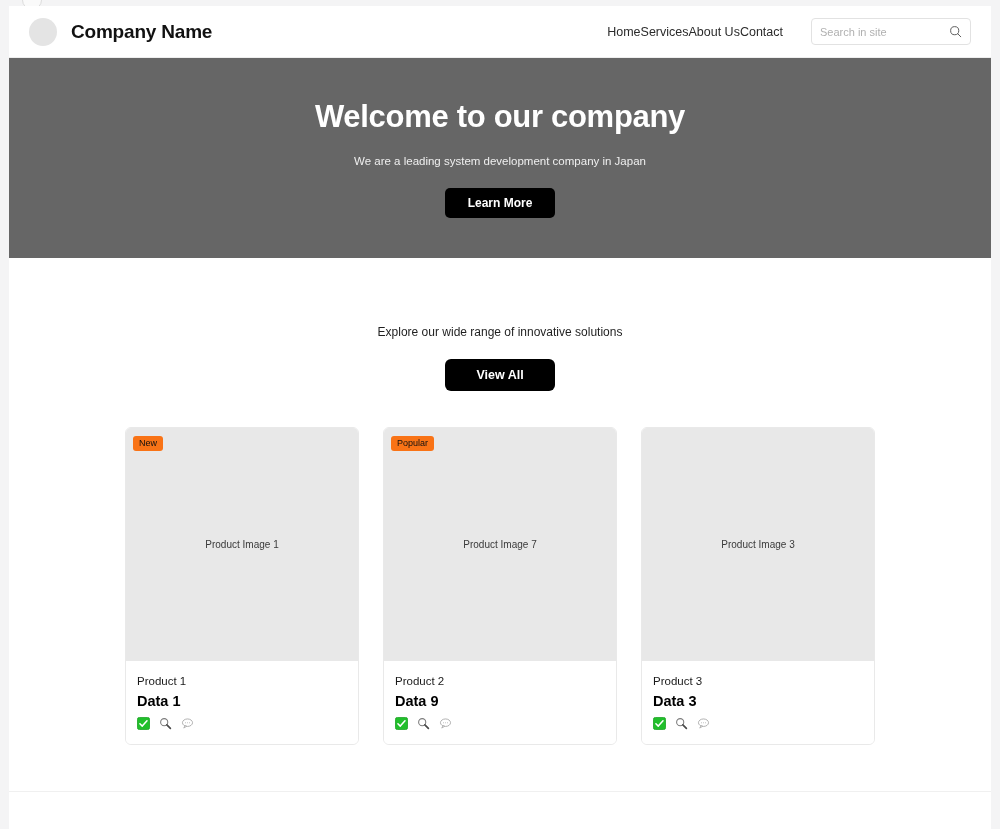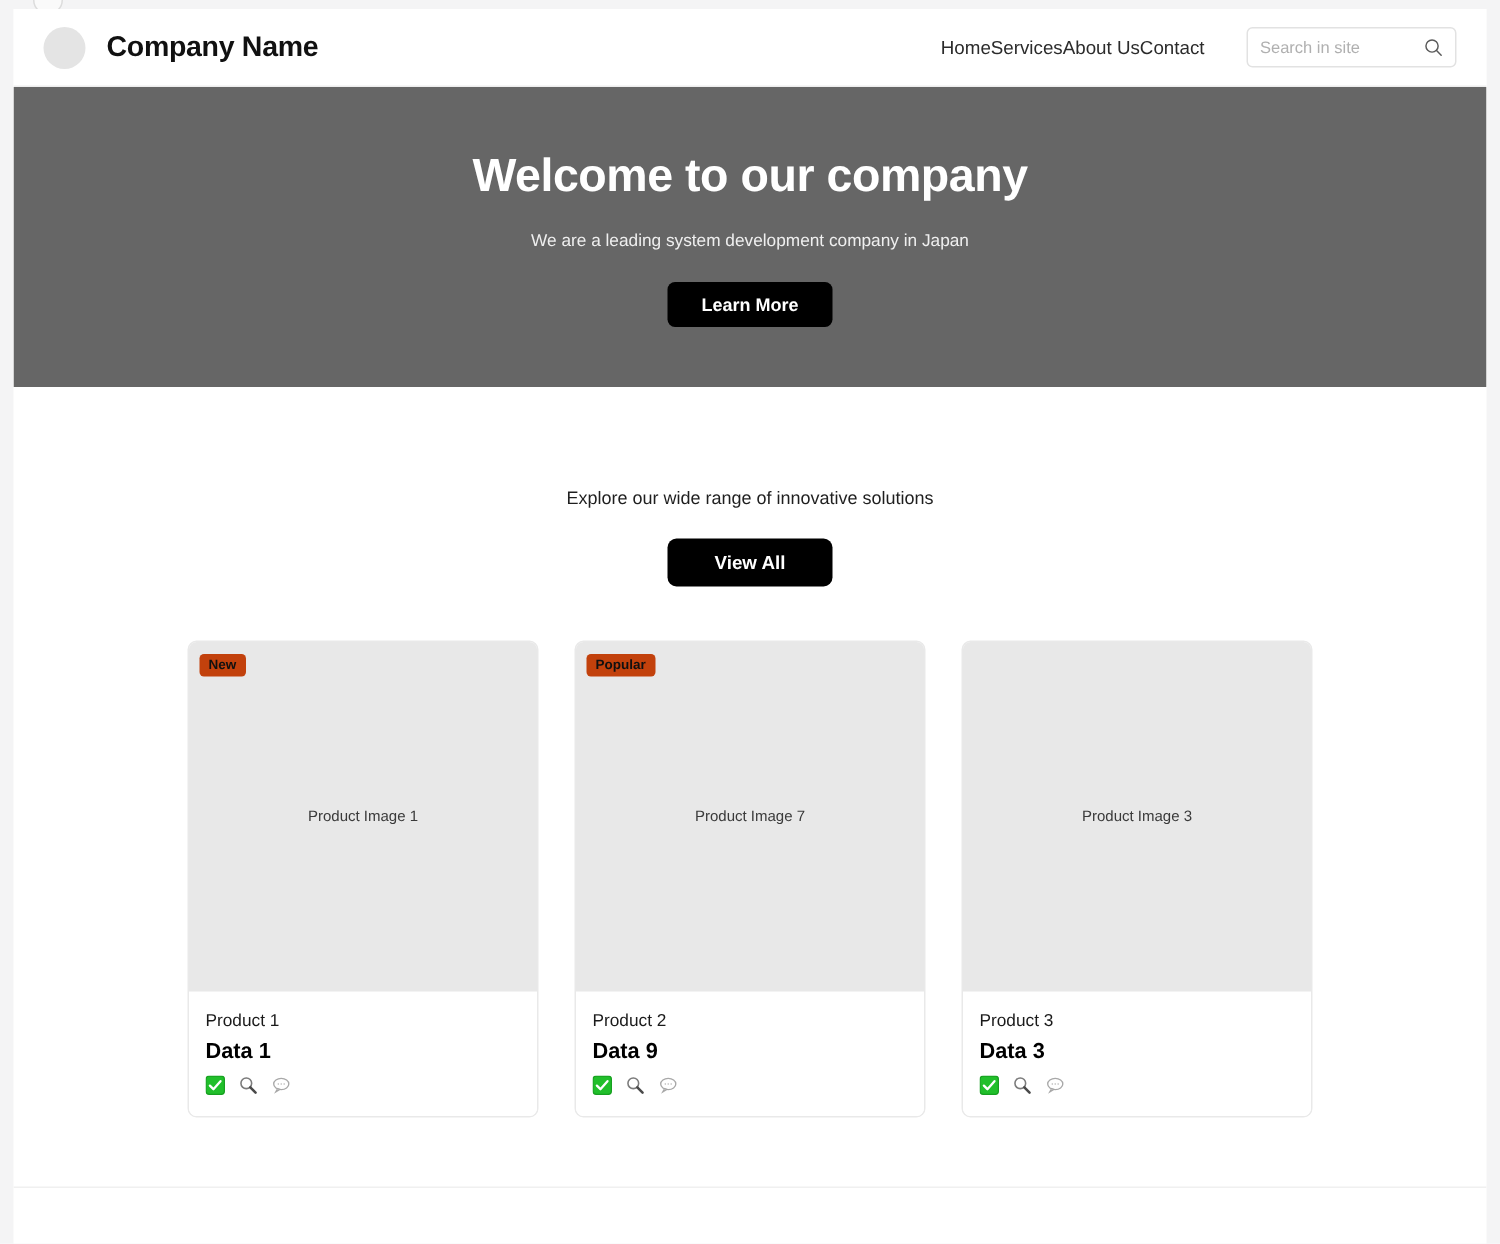--- a/index.html
+++ b/index.html
@@ -73,21 +73,21 @@
   }
   .nav-link {
     font-size: 12.5px;
     color: #2b2b2b;
     text-decoration: none;
     white-space: nowrap;
   }
 
   .search-wrap {
     margin-left: 28px;
-    width: 140px;
+    width: 160px;
     height: 27px;
     border: 1px solid #e2e2e2;
     border-radius: 4px;
     display: flex;
     align-items: center;
     padding: 0 8px;
     background: #fff;
   }
   .search-input {
     flex: 1;
@@ -187,24 +187,24 @@
     justify-content: center;
   }
   .card-image-label {
     font-size: 10px;
     color: #3a3a3a;
   }
   .badge {
     position: absolute;
     top: 8px;
     left: 7px;
-    background: #c2410c;
+    background: #f97316;
     color: #101010;
     font-size: 9px;
-    font-weight: bold;
+    font-weight: normal;
     border-radius: 3px;
     padding: 3px 6px 3px 6px;
     line-height: 1;
   }
   .card-body {
     padding: 14px 11px 14px 11px;
     background: #fff;
   }
   .card-product {
     font-size: 11.5px;

